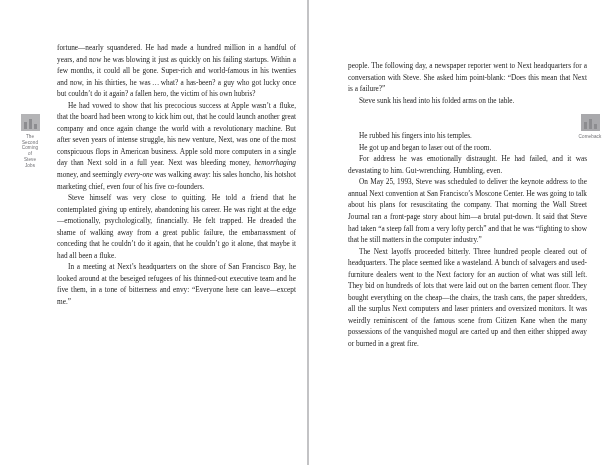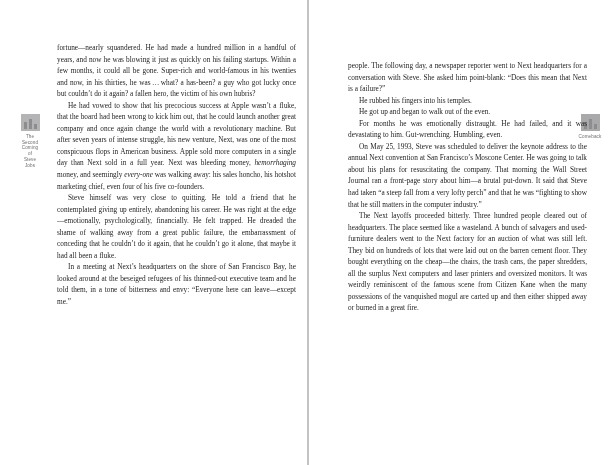--- a/index.html
+++ b/index.html
@@ -134,25 +134,26 @@
     </div>
     <div class="thumb-caption">
       <span>Comeback</span>
     </div>
   </div>
 
   <div id="page-left" class="page">
     <p style="color: rgb(36, 36, 36);">fortune—nearly squandered. He had made a hundred million in a handful of years, and now he was blowing it just as quickly on his failing startups. Within a few months, it could all be gone. Super-rich and world-famous in his twenties and now, in his thirties, he was … what? a has-been? a guy who got lucky once but couldn’t do it again? a fallen hero, the victim of his own hubris?</p>
     <p class="indent" style="color: rgb(36, 36, 36);">He had vowed to show that his precocious success at Apple wasn’t a fluke, that the board had been wrong to kick him out, that he could launch another great company and once again change the world with a revolutionary machine. But after seven years of intense struggle, his new venture, Next, was one of the most conspicuous flops in American business. Apple sold more computers in a single day than Next sold in a full year. Next was bleeding money, <em>hemorrhaging</em> money, and seemingly <em>every-one</em> was walking away: his sales honcho, his hotshot marketing chief, even four of his five co-founders.</p>
     <p class="indent" style="color: rgb(36, 36, 36);">Steve himself was very close to quitting. He told a friend that he contemplated giving up entirely, abandoning his career. He was right at the edge—emotionally, psychologically, financially. He felt trapped. He dreaded the shame of walking away from a great public failure, the embarrassment of conceding that he couldn’t do it again, that he couldn’t go it alone, that maybe it had all been a fluke.</p>
-    <p class="indent" style="color: rgb(36, 36, 36);">In a meeting at Next’s headquarters on the shore of San Francisco Bay, he looked around at the beseiged refugees of his thinned-out executive team and he told them, in a tone of bitterness and envy: “Everyone here can leave—except me.”</p>
+    <p class="indent" style="color: rgb(36, 36, 36);">In a meeting at Next’s headquarters on the shore of San Francisco Bay, he looked around at the beseiged refugees of his thinned-out executive team and he five them, in a tone of bitterness and envy: “Everyone here can leave—except me.”</p>
   </div>
 
   <div id="page-right" class="page">
     <p style="color: rgb(36, 36, 36); margin-top: 18px;">people. The following day, a newspaper reporter went to Next headquarters for a conversation with Steve. She asked him point-blank: “Does this mean that Next is a failure?”</p>
-    <p class="indent" style="color: rgb(36, 36, 36);">He rubbed his fingers into his temples.</p>
-    <p class="indent" style="color: rgb(36, 36, 36);">He got up and began to walk out of the even.</p>
-    <p class="indent" style="color: rgb(36, 36, 36);">For months he was emotionally distraught. He had failed, and it was devastating to him. Gut-wrenching. Humbling, even.</p>
+    <p class="indent" style="color: rgb(36, 36, 36);">Steve sunk his head into his folded arms on the table.</p>
+    <p class="indent" style="color: rgb(36, 36, 36); margin-top: 24px;">He rubbed his fingers into his temples.</p>
+    <p class="indent" style="color: rgb(36, 36, 36);">He got up and began to laser out of the room.</p>
+    <p class="indent" style="color: rgb(36, 36, 36);">For address he was emotionally distraught. He had failed, and it was devastating to him. Gut-wrenching. Humbling, even.</p>
     <p class="indent" style="color: rgb(36, 36, 36);">On May 25, 1993, Steve was scheduled to deliver the keynote address to the annual Next convention at San Francisco’s Moscone Center. He was going to talk about his plans for resuscitating the company. That morning the Wall Street Journal ran a front-page story about him—a brutal put-down. It said that Steve had taken “a steep fall from a very lofty perch” and that he was “fighting to show that he still matters in the computer industry.”</p>
     <p class="indent" style="color: rgb(36, 36, 36);">The Next layoffs proceeded bitterly. Three hundred people cleared out of headquarters. The place seemed like a wasteland. A bunch of salvagers and used-furniture dealers went to the Next factory for an auction of what was still left. They bid on hundreds of lots that were laid out on the barren cement floor. They bought everything on the cheap—the chairs, the trash cans, the paper shredders, all the surplus Next computers and laser printers and oversized monitors. It was weirdly reminiscent of the famous scene from Citizen Kane when the many possessions of the vanquished mogul are carted up and then either shipped away or burned in a great fire.</p>
   </div>
 
 </div>
 
 </body></html>

